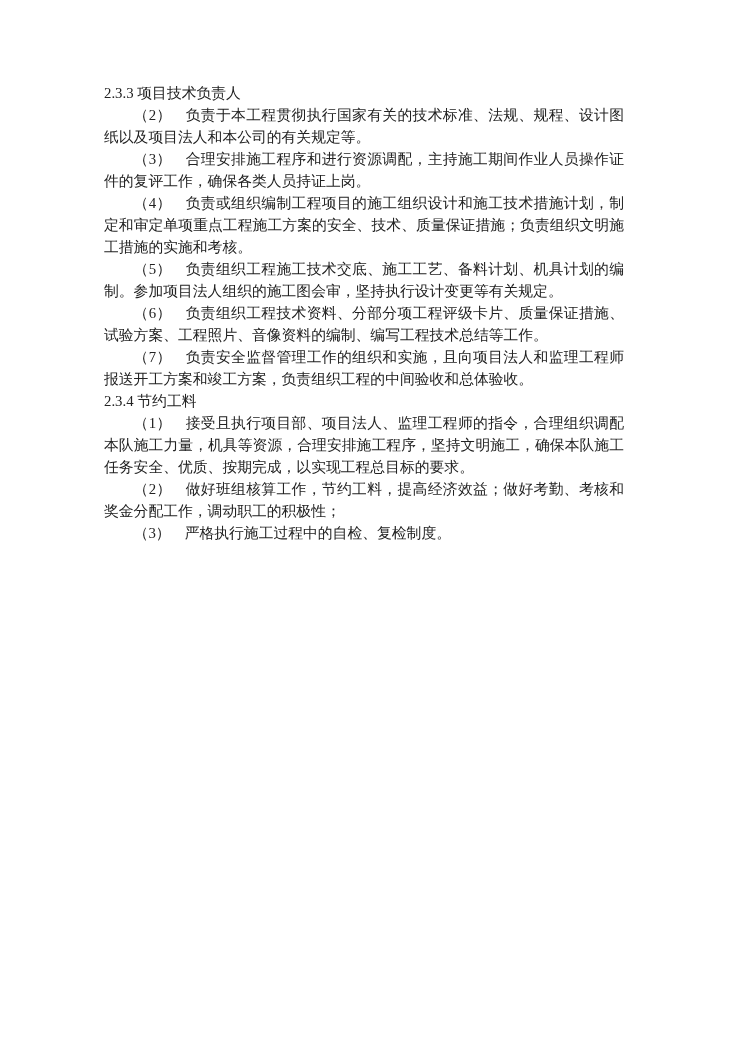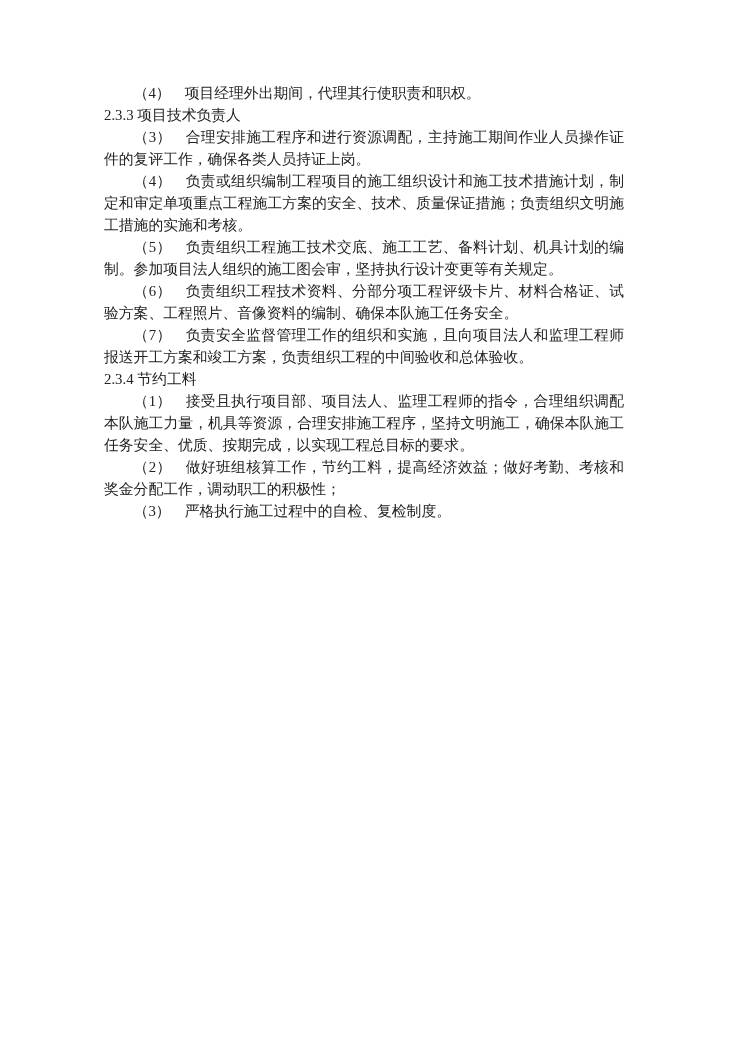--- a/index.html
+++ b/index.html
@@ -50,33 +50,33 @@
 </style>
 </head>
 <body>
 
 <div class="doc-page">
   <div class="doc-content">
 
 
 
 
-    <p class="para item"><span class="num">（4）</span><span>项目经理外出期间，代理其行使职责和职权。</span></p>
 
     <p class="para heading">2.3.3 项目技术负责人</p>
 
 
+    <p class="para item"><span class="num">（2）</span><span>负责于本工程贯彻执行国家有关的技术标准、法规、规程、设计图纸以及项目法人和本公司的有关规定等。</span></p>
 
     <p class="para item"><span class="num">（3）</span><span>合理安排施工程序和进行资源调配，主持施工期间作业人员操作证件的复评工作，确保各类人员持证上岗。</span></p>
 
     <p class="para item"><span class="num">（4）</span><span>负责或组织编制工程项目的施工组织设计和施工技术措施计划，制定和审定单项重点工程施工方案的安全、技术、质量保证措施；负责组织文明施工措施的实施和考核。</span></p>
 
     <p class="para item"><span class="num">（5）</span><span>负责组织工程施工技术交底、施工工艺、备料计划、机具计划的编制。参加项目法人组织的施工图会审，坚持执行设计变更等有关规定。</span></p>
 
-    <p class="para item"><span class="num">（6）</span><span>负责组织工程技术资料、分部分项工程评级卡片、材料合格证、试验方案、工程照片、音像资料的编制、确保本队施工任务安全。</span></p>
+    <p class="para item"><span class="num">（6）</span><span>负责组织工程技术资料、分部分项工程评级卡片、质量保证措施、试验方案、工程照片、音像资料的编制、编写工程技术总结等工作。</span></p>
 
     <p class="para item"><span class="num">（7）</span><span>负责安全监督管理工作的组织和实施，且向项目法人和监理工程师报送开工方案和竣工方案，负责组织工程的中间验收和总体验收。</span></p>
 
     <p class="para heading">2.3.4 节约工料</p>
 
     <p class="para item"><span class="num">（1）</span><span>接受且执行项目部、项目法人、监理工程师的指令，合理组织调配本队施工力量，机具等资源，合理安排施工程序，坚持文明施工，确保本队施工任务安全、优质、按期完成，以实现工程总目标的要求。</span></p>
 
     <p class="para item"><span class="num">（2）</span><span>做好班组核算工作，节约工料，提高经济效益；做好考勤、考核和奖金分配工作，调动职工的积极性；</span></p>
 
     <p class="para item"><span class="num">（3）</span><span>严格执行施工过程中的自检、复检制度。</span></p>

